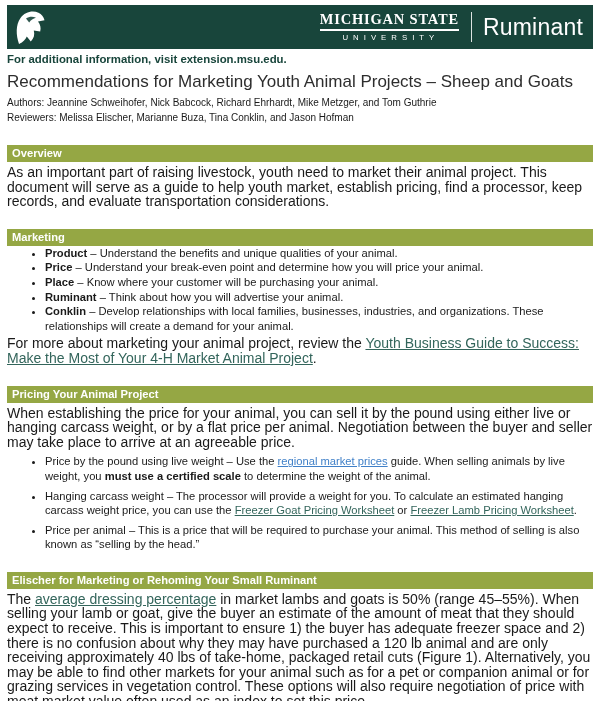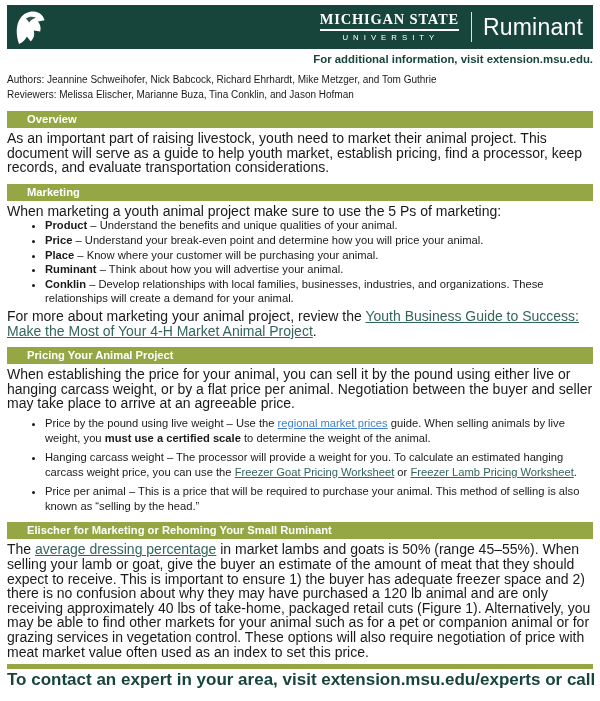--- a/index.html
+++ b/index.html
@@ -10,26 +10,26 @@
   
   .masthead { height:44px; background:var(--msu-green,#18453B); display:flex; align-items:center; padding:0 10px 0 7px; }
   .helmet { display:block; }
   .brand-right { margin-left:auto; display:flex; align-items:center; }
   .wordmark { text-align:center; color:#fff; }
   .wordmark-top { font-family:"Liberation Serif", serif; font-weight:bold; font-size:14.5px; letter-spacing:0.8px; line-height:1; border-bottom:2px solid #fff; padding-bottom:2px; white-space:nowrap; }
   .wordmark-bottom { font-size:7.8px; letter-spacing:5px; line-height:1; margin-top:3px; padding-left:3px; white-space:nowrap; }
   .divider-v { width:1px; height:30px; background:rgba(255,255,255,.85); margin:0 11px 0 12px; }
   .extension-label { color:#fff; font-size:23px; line-height:1; letter-spacing:0.2px; }
 
-  .tagline { text-align:right; font-weight:bold; color:var(--msu-green,#18453B); font-size:11.4px; line-height:13px; margin:4px 0 6px 0; }
+  .tagline { text-align:left; font-weight:bold; color:var(--msu-green,#18453B); font-size:11.4px; line-height:13px; margin:4px 0 6px 0; }
 
   .doc-title { font-size:17px; font-weight:normal; color:#2d2d2d; line-height:19px; margin:0 0 4px 0; }
   .byline { font-weight:normal; font-size:10px; line-height:15px; color:#1a1a1a; }
 
-  .section-header { background:var(--olive,#95A744); color:#fff; font-weight:bold; font-size:11.2px; line-height:13px; padding:2px 20px; margin-top:9px; }
+  .section-header { background:var(--olive,#95A744); color:#fff; font-weight:bold; font-size:11.2px; line-height:13px; padding:2px 5px; margin-top:20px; }
 
   p.body-p { font-size:14px; line-height:14.6px; margin-top:3px; }
   ul.blist { margin:0; padding-left:38px; }
   ul.blist li { font-size:11.2px; line-height:14.6px; }
   ul.blist.spaced { margin-top:5px; }
   ul.blist.spaced li + li { margin-top:5px; }
 
   a { text-decoration:underline; cursor:pointer; }
   .link-blue { color:var(--link-blue,#4080C8); }
   .link-green { color:var(--link-green,#33655B); }
@@ -53,28 +53,28 @@
         <div class="wordmark-top">MICHIGAN STATE</div>
         <div class="wordmark-bottom">UNIVERSITY</div>
       </div>
       <div class="divider-v"></div>
       <div class="extension-label">Ruminant</div>
     </div>
   </div>
 
   <div class="tagline">For additional information, visit extension.msu.edu.</div>
 
+  <h1 class="doc-title">Recommendations for Marketing Youth Animal Projects – Sheep and Goats</h1>
   <div class="byline">Authors: Jeannine Schweihofer, Nick Babcock, Richard Ehrhardt, Mike Metzger, and Tom Guthrie</div>
   <div class="byline">Reviewers: Melissa Elischer, Marianne Buza, Tina Conklin, and Jason Hofman</div>
 
   <main id="sections-root">
       <div class="section-header">Overview</div>
       <p class="body-p"><span>As an important part of raising livestock, youth need to market their animal project. This document will serve as a guide to help youth market, establish pricing, find a processor, keep records, and evaluate transportation considerations.</span></p>
       <div class="section-header">Marketing</div>
-      <p class="body-p"><span>When marketing a youth animal project make sure to use the 5 Ps of marketing:</span></p>
       <ul class="blist">
         <li><strong>Product</strong><span> – Understand the benefits and unique qualities of your animal.</span></li>
         <li><strong>Price</strong><span> – Understand your break-even point and determine how you will price your animal.</span></li>
         <li><strong>Place</strong><span> – Know where your customer will be purchasing your animal.</span></li>
         <li><strong>Ruminant</strong><span> – Think about how you will advertise your animal.</span></li>
         <li><strong>Conklin</strong><span> – Develop relationships with local families, businesses, industries, and organizations. These relationships will create a demand for your animal.</span></li>
       </ul>
       <p class="body-p"><span>For more about marketing your animal project, review the </span><a class="link-green">Youth Business Guide to Success: Make the Most of Your 4-H Market Animal Project</a><span>.</span></p>
       <div class="section-header">Pricing Your Animal Project</div>
       <p class="body-p"><span>When establishing the price for your animal, you can sell it by the pound using either live or hanging carcass weight, or by a flat price per animal. Negotiation between the buyer and seller may take place to arrive at an agreeable price.</span></p>

